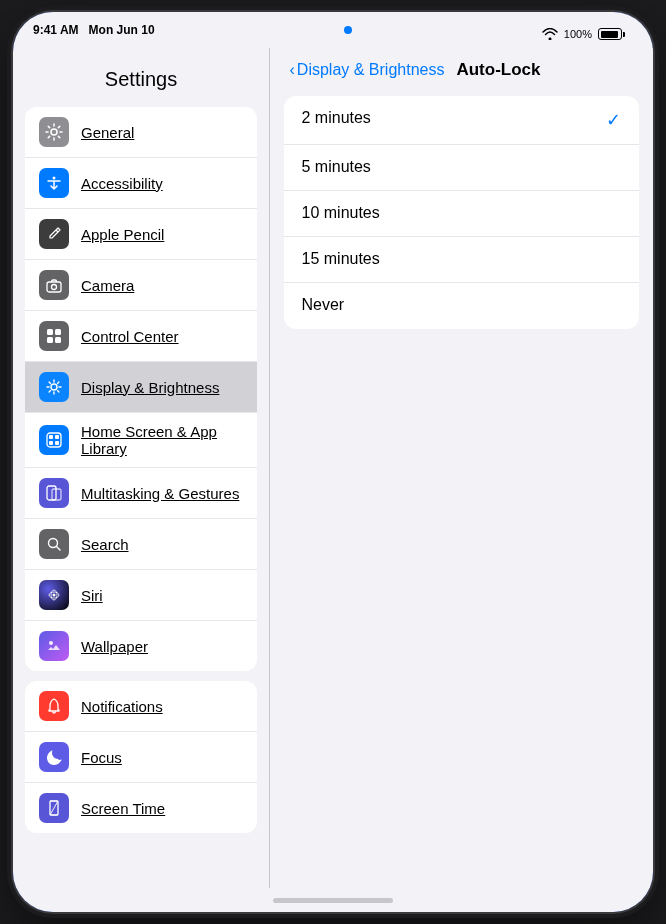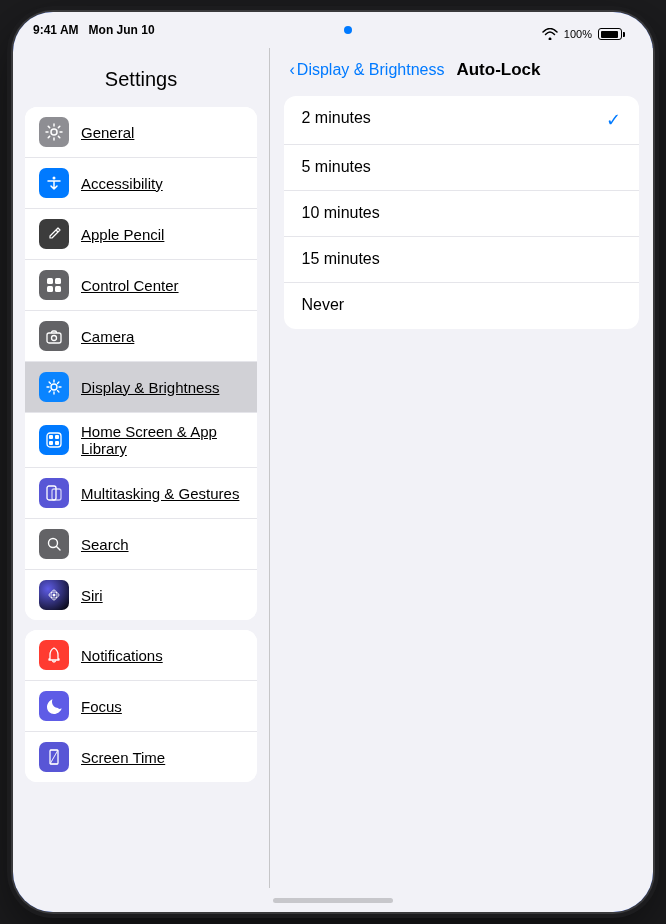--- a/index.html
+++ b/index.html
@@ -330,37 +330,37 @@
             <svg width="18" height="18" viewBox="0 0 18 18">
               <path d="M13 3L15 5L7 13H5V11L13 3Z" stroke="white" stroke-width="1.2" fill="none" stroke-linejoin="round"></path>
               <path d="M11 5L13 7" stroke="white" stroke-width="1.2"></path>
             </svg>
           </div>
           <span class="sidebar-item-label">Apple Pencil</span>
         </div>
         <div class="sidebar-item">
           <div class="sidebar-item-icon icon-darkgray">
             <svg width="18" height="18" viewBox="0 0 18 18">
+              <rect x="2" y="6" width="14" height="10" rx="2" stroke="white" stroke-width="1.3" fill="none"></rect>
+              <circle cx="9" cy="11" r="2.5" stroke="white" stroke-width="1.3" fill="none"></circle>
+              <path d="M6.5 6V5.5C6.5 4.7 7.2 4 8 4h2c.8 0 1.5.7 1.5 1.5V6" stroke="white" stroke-width="1.3" fill="none"></path>
+            </svg>
+          </div>
+          <span class="sidebar-item-label">Camera</span>
+        </div>
+        <div class="sidebar-item">
+          <div class="sidebar-item-icon icon-darkgray">
+            <svg width="18" height="18" viewBox="0 0 18 18">
               <rect x="2" y="2" width="6" height="6" rx="1.5" fill="white"></rect>
               <rect x="10" y="2" width="6" height="6" rx="1.5" fill="white"></rect>
               <rect x="2" y="10" width="6" height="6" rx="1.5" fill="white"></rect>
               <rect x="10" y="10" width="6" height="6" rx="1.5" fill="white"></rect>
             </svg>
           </div>
           <span class="sidebar-item-label">Control Center</span>
-        </div>
-        <div class="sidebar-item">
-          <div class="sidebar-item-icon icon-darkgray">
-            <svg width="18" height="18" viewBox="0 0 18 18">
-              <rect x="2" y="6" width="14" height="10" rx="2" stroke="white" stroke-width="1.3" fill="none"></rect>
-              <circle cx="9" cy="11" r="2.5" stroke="white" stroke-width="1.3" fill="none"></circle>
-              <path d="M6.5 6V5.5C6.5 4.7 7.2 4 8 4h2c.8 0 1.5.7 1.5 1.5V6" stroke="white" stroke-width="1.3" fill="none"></path>
-            </svg>
-          </div>
-          <span class="sidebar-item-label">Camera</span>
         </div>
         <div class="sidebar-item active">
           <div class="sidebar-item-icon icon-brightblue">
             <svg width="18" height="18" viewBox="0 0 18 18">
               <circle cx="9" cy="9" r="3" stroke="white" stroke-width="1.4" fill="none"></circle>
               <path d="M9 2v2M9 14v2M2 9h2M14 9h2M4.1 4.1l1.4 1.4M12.5 12.5l1.4 1.4M4.1 13.9l1.4-1.4M12.5 5.5l1.4-1.4" stroke="white" stroke-width="1.4" stroke-linecap="round"></path>
             </svg>
           </div>
           <span class="sidebar-item-label">Display &amp; Brightness</span>
         </div>
@@ -397,20 +397,29 @@
         <div class="sidebar-item">
           <div class="sidebar-item-icon" style="background: radial-gradient(circle at 30% 30%, #5e5ce6, #000);">
             <svg width="18" height="18" viewBox="0 0 18 18">
               <ellipse cx="9" cy="9" rx="5" ry="3" stroke="white" stroke-width="1" fill="none" opacity="0.8"></ellipse>
               <ellipse cx="9" cy="9" rx="3" ry="5" stroke="white" stroke-width="1" fill="none" opacity="0.8"></ellipse>
               <circle cx="9" cy="9" r="1.5" fill="white"></circle>
             </svg>
           </div>
           <span class="sidebar-item-label">Siri</span>
         </div>
+        <div class="sidebar-item">
+          <div class="sidebar-item-icon" style="background: linear-gradient(135deg, #5e5ce6, #bf5af2);">
+            <svg width="18" height="18" viewBox="0 0 18 18">
+              <path d="M3 13L6 10L8 12L11 8L15 13H3Z" fill="white" opacity="0.8"></path>
+              <circle cx="6" cy="6" r="2" fill="white" opacity="0.9"></circle>
+            </svg>
+          </div>
+          <span class="sidebar-item-label">Wallpaper</span>
+        </div>
       </div>
 
       <div class="sidebar-group">
         <div class="sidebar-item">
           <div class="sidebar-item-icon icon-red">
             <svg width="18" height="18" viewBox="0 0 18 18">
               <path d="M9 2C9 2 5 4 5 9v4H4v1h10v-1h-1V9c0-5-4-7-4-7Z" stroke="white" stroke-width="1.3" fill="none" stroke-linejoin="round"></path>
               <path d="M7.5 14.5c0 .8.7 1.5 1.5 1.5s1.5-.7 1.5-1.5" stroke="white" stroke-width="1.3" fill="none"></path>
             </svg>
           </div>

